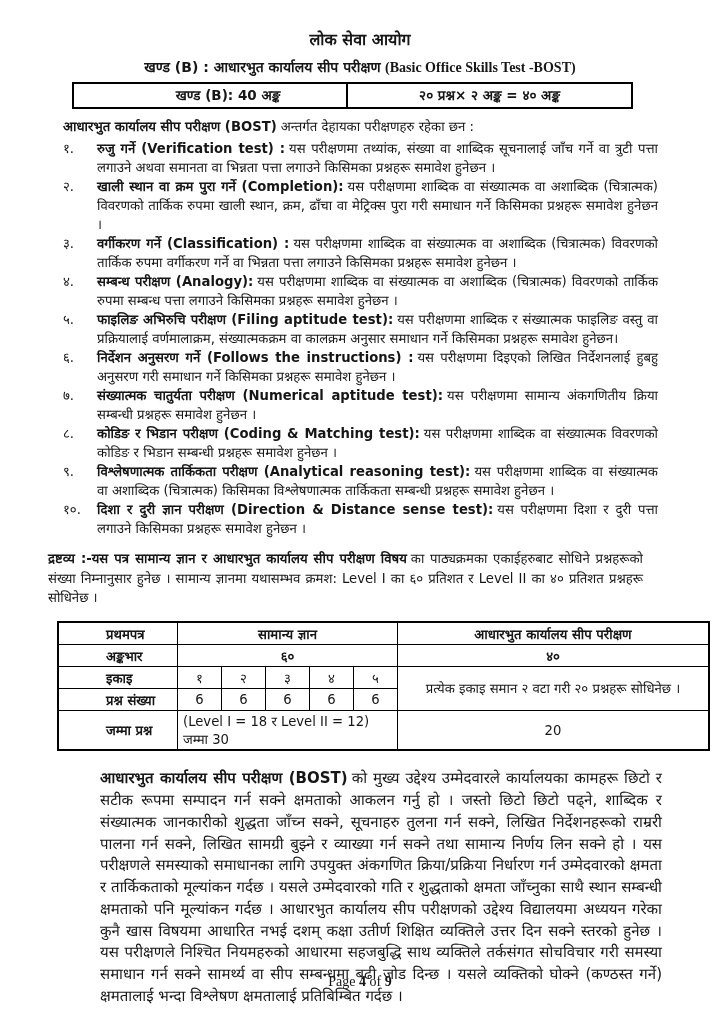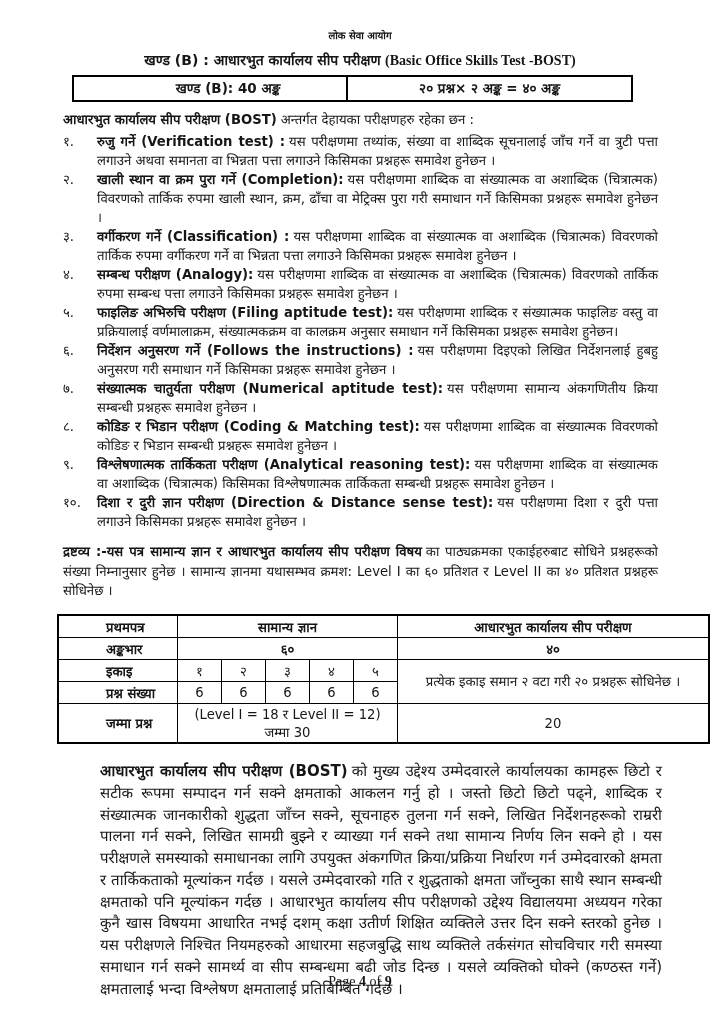--- a/index.html
+++ b/index.html
@@ -1,21 +1,21 @@
 <!DOCTYPE html>
 <html><head>
 <meta charset="utf-8">
 <style>
   html,body{margin:0;padding:0;}
   body{
     width:720px;height:1022px;background:#ffffff;color:#161616;
     font-family:"DejaVu Sans",sans-serif;position:relative;overflow:hidden;
   }
   .doc{padding-top:30px;}
-  .org{text-align:center;font-weight:bold;font-size:10px;line-height:1.2;}
+  .org{text-align:center;font-weight:bold;font-size:16px;line-height:1.2;}
   .subtitle{width:616px;margin:4px auto 0;text-align:center;font-weight:bold;
     font-size:13.2px;line-height:1.35;}
   .section-title{text-align:center;margin-top:10px;font-size:14px;line-height:1.2;}
   .section-title .np{font-weight:bold;}
   .en-serif{font-family:"Liberation Serif",serif;}
   .b{font-weight:bold;}
   .lead{font-weight:bold;margin-right:4px;}
 
   table{border-collapse:collapse;}
   .marks-table{margin:5px 0 0 72px;width:561px;border:2px solid #000;}
@@ -24,25 +24,25 @@
   .marks-table td.c1{width:255px;padding-left:36px;}
   .marks-table td.c2{width:306px;}
 
   .intro{margin:9px 0 0 63px;width:595px;font-size:13.2px;line-height:1.4;}
 
   .tests{margin:3px 0 0 63px;width:595px;}
   .item{display:flex;}
   .item .num{flex:none;width:34px;font-size:13.2px;line-height:1.44;}
   .item .txt{flex:1;text-align:justify;font-size:13.2px;line-height:1.44;}
 
-  .note{margin:11px 0 0 63px;width:595px;text-align:justify;
+  .note{margin:11px 0 0 48px;width:595px;text-align:justify;
     font-size:13.2px;line-height:1.46;}
 
   .dist-table{margin:14px 0 0 57px;border:2px solid #000;font-size:13.2px;}
-  .dist-table th,.dist-table td{border:1px solid #000;padding:1px 5px;height:19px;text-align:center;}
+  .dist-table th,.dist-table td{border:1px solid #000;padding:1px 5px;height:19px;}
   .dist-table th.rowhead{text-align:left;font-weight:bold;width:66px;padding-left:47px;}
   .dist-table .hd{font-weight:bold;text-align:center;}
   .dist-table .ctr{text-align:center;}
   .dist-table .unit{width:33px;}
   .dist-table .bostcol{width:300px;}
   .dist-table .notecell{text-align:center;line-height:1.5;vertical-align:middle;}
 
   .closing{margin:17px 0 0 100px;width:562px;text-align:justify;
     font-size:15px;line-height:1.45;}
 

